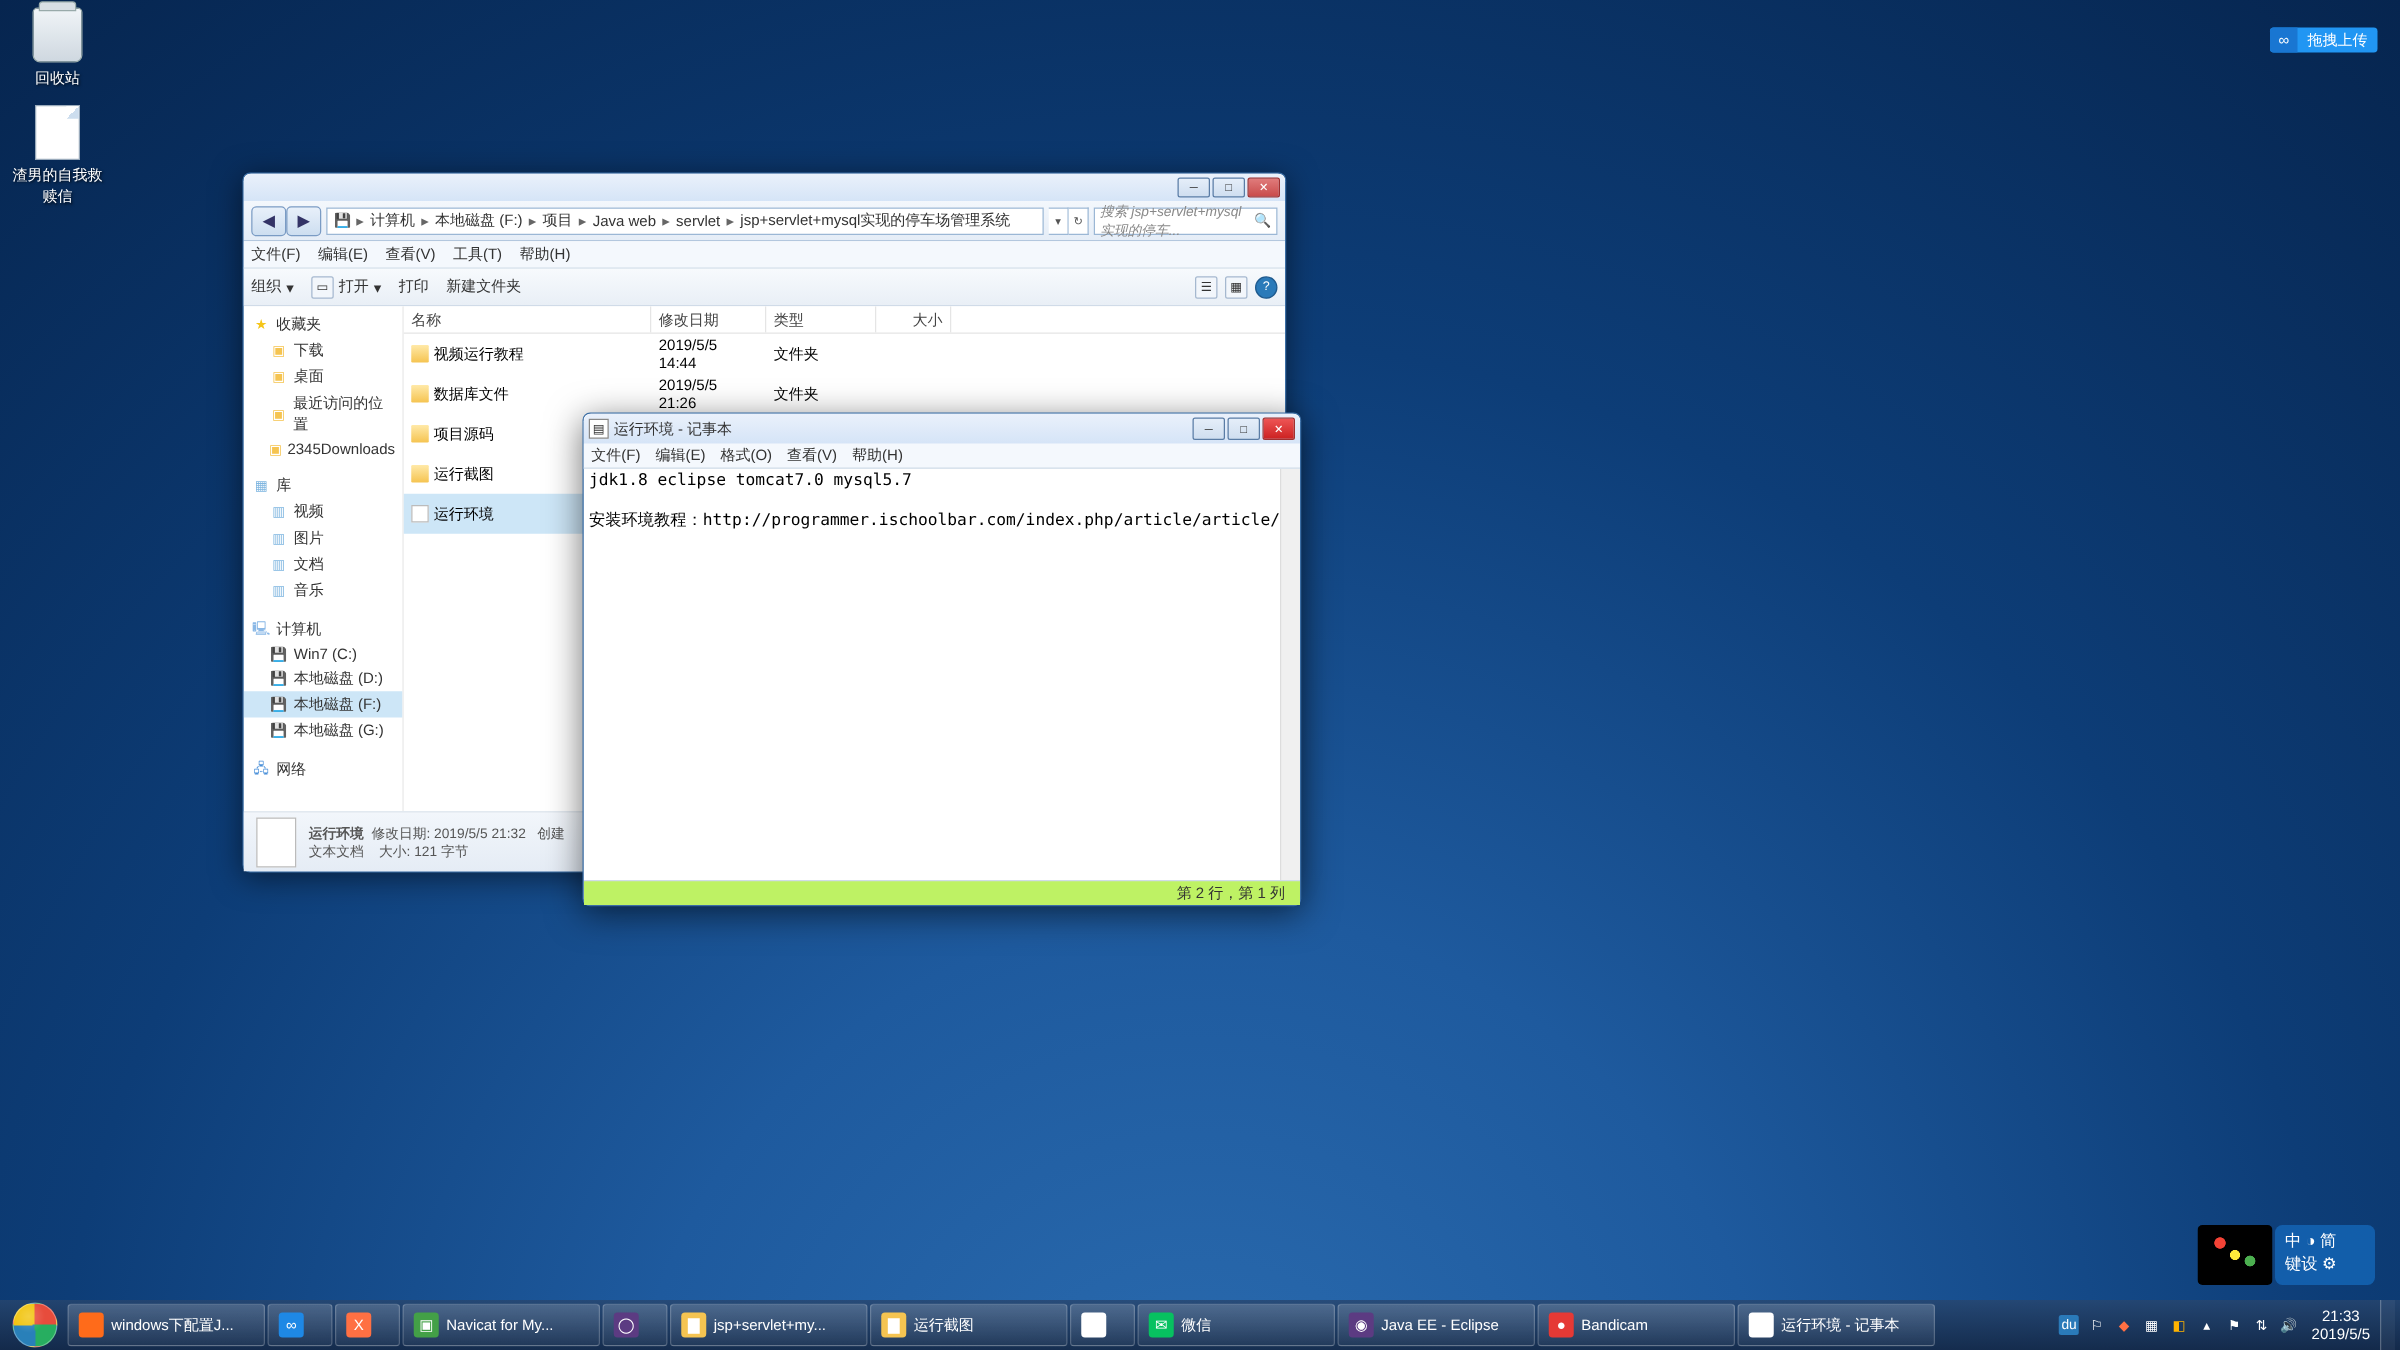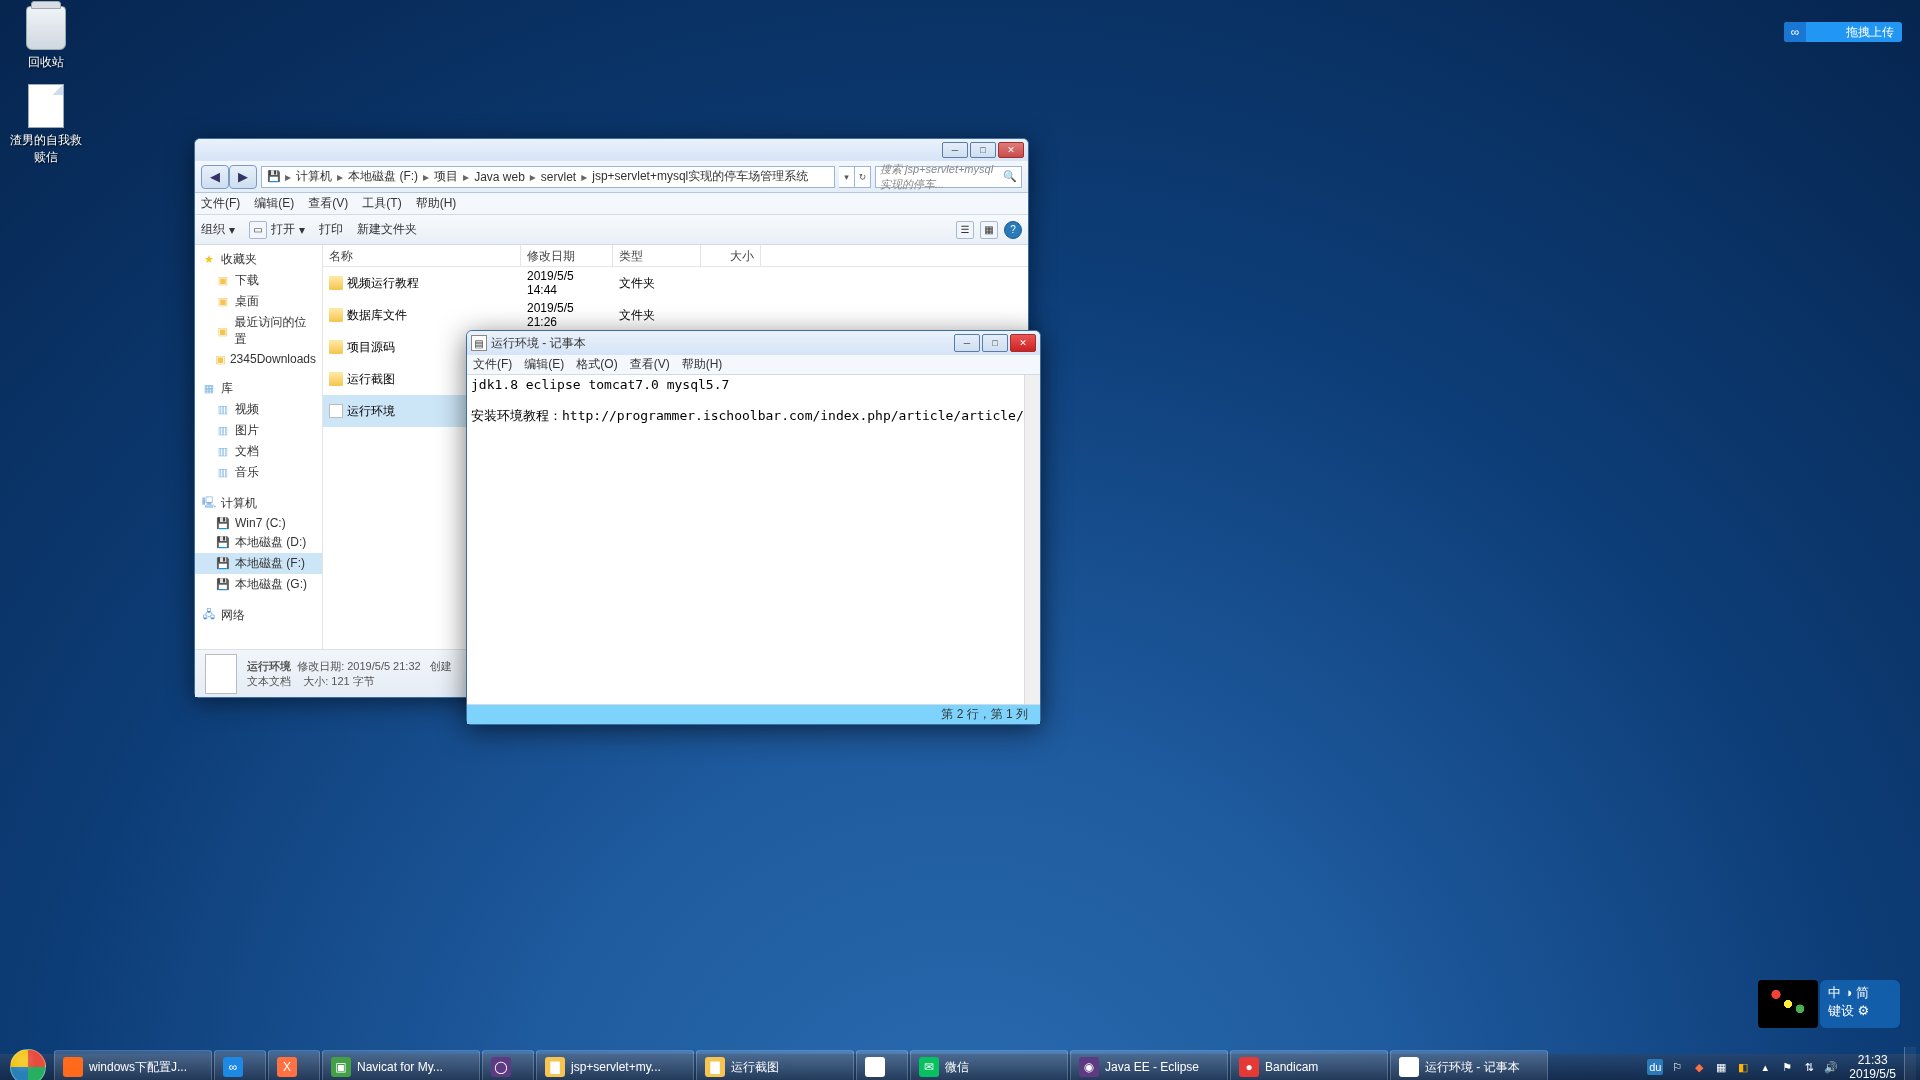--- a/index.html
+++ b/index.html
@@ -12,21 +12,21 @@
 .di-recycle { top:4px; left:8px; }
 .di-doc { top:82px; left:8px; }
 .recycle-bin { width:40px; height:44px; background:linear-gradient(#f0f4f7,#cfd8e0); border:1px solid #9aa; border-radius:4px 4px 6px 6px; position:relative; }
 .recycle-bin::before { content:""; position:absolute; top:-6px; left:4px; right:4px; height:6px; background:#d8dee4; border:1px solid #9aa; border-radius:3px 3px 0 0; }
 .doc-ico { width:36px; height:44px; background:#fff; border:1px solid #9ab; position:relative; }
 .doc-ico::before { content:""; position:absolute; top:0; right:0; width:10px; height:10px; background:linear-gradient(135deg,#fff 50%,#cde 50%); }
 
 
 .upload-badge { position:absolute; top:22px; right:18px; height:20px; display:flex; align-items:center; background:#2196f3; border-radius:3px; color:#fff; font-size:12px; }
 .upload-badge .left { width:22px; height:20px; background:#1976d2; display:flex; align-items:center; justify-content:center; border-radius:3px 0 0 3px; }
-.upload-badge .txt { padding:0 8px;margin-left:32px; }
+.upload-badge .txt { padding:0 8px; }
 
 
 .ime-panel { position:absolute; right:20px; bottom:52px; width:80px; height:48px; background:rgba(20,100,180,.85); border-radius:6px; color:#fff; padding:4px 8px; font-size:13px; }
 .fireworks { position:absolute; right:102px; bottom:52px; width:60px; height:48px; background:radial-gradient(circle,#ffeb3b 10%,transparent 11%),radial-gradient(circle at 30% 30%,#f44336 8%,transparent 9%),radial-gradient(circle at 70% 60%,#4caf50 8%,transparent 9%),#000; border-radius:4px; }
 
 
 .explorer { position:absolute; left:194px; top:138px; width:835px; height:560px; background:#fff; border:1px solid #3b6ea5; border-radius:6px; box-shadow:0 4px 24px rgba(0,0,0,.5); display:flex; flex-direction:column; }
 .ex-title { height:22px; background:linear-gradient(#eaf1fb,#d5e4f7); border-radius:6px 6px 0 0; display:flex; justify-content:flex-end; align-items:center; padding:0 4px; gap:2px; }
 .win-btn { width:26px; height:16px; border:1px solid #5a7ca5; background:linear-gradient(#e5eef9,#cfdef0); border-radius:2px; display:flex; align-items:center; justify-content:center; font-size:9px; color:#333; cursor:pointer; }
 .win-btn.close { background:linear-gradient(#e07b7b,#c94c4c); color:#fff; border-color:#a03030; }
@@ -79,25 +79,25 @@
 .notepad { position:absolute; left:466px; top:330px; width:575px; height:395px; background:#fff; border:1px solid #3b6ea5; border-radius:6px; box-shadow:0 6px 28px rgba(0,0,0,.55); display:flex; flex-direction:column; }
 .np-title { height:24px; background:linear-gradient(#eaf1fb,#d5e4f7); border-radius:6px 6px 0 0; display:flex; align-items:center; padding:0 4px; font-size:12px; color:#333; }
 .np-title .t { margin-left:4px; }
 .np-title .btns { margin-left:auto; display:flex; gap:2px; }
 .np-title .win-btn { height:18px; }
 .np-title .win-btn.close { background:linear-gradient(#e55,#c22); }
 .np-menu { height:20px; border-bottom:1px solid #d0dbe8; display:flex; align-items:center; font-size:12px; color:#333; padding:0 6px; gap:12px; background:#f4f8fd; }
 .np-body { flex:1; display:flex; }
 .np-text { flex:1; border:none; resize:none; font-family:"NSimSun","SimSun",Consolas,monospace; font-size:13px; padding:2px 4px; outline:none; white-space:pre; overflow:auto; }
 .np-scroll { width:16px; background:#f0f0f0; border-left:1px solid #ddd; }
-.np-status { height:20px; border-top:1px solid #d0dbe8; background:#7dd3fc; display:flex; align-items:center; justify-content:flex-end; padding:0 12px; font-size:12px; color:#333; }
+.np-status { height:20px; border-top:1px solid #d0dbe8; background:#bef264; display:flex; align-items:center; justify-content:flex-end; padding:0 12px; font-size:12px; color:#333; }
 .np-ico { width:16px; height:16px; background:#fff; border:1px solid #888; font-size:10px; display:flex; align-items:center; justify-content:center; }
 
 
-.taskbar { position:absolute; left:0; right:0; bottom:0; height:26px; background:linear-gradient(rgba(40,70,110,.8),rgba(20,40,70,.9)); display:flex; align-items:center; padding:0 4px; gap:2px; }
+.taskbar { position:absolute; left:0; right:0; bottom:0; height:40px; background:linear-gradient(rgba(40,70,110,.8),rgba(20,40,70,.9)); display:flex; align-items:center; padding:0 4px; gap:2px; }
 .start-orb { width:48px; height:40px; display:flex; align-items:center; justify-content:center; }
 .orb { width:36px; height:36px; border-radius:50%; background:radial-gradient(circle at 35% 30%,#fff3,transparent 40%),conic-gradient(#e74c3c 0 25%,#27ae60 0 50%,#2980b9 0 75%,#f1c40f 0); border:1px solid rgba(255,255,255,.3); }
 .tb-task { height:34px; min-width:52px; padding:0 8px; background:linear-gradient(rgba(255,255,255,.18),rgba(255,255,255,.05)); border:1px solid rgba(255,255,255,.2); border-radius:3px; display:flex; align-items:center; gap:6px; color:#fff; font-size:12px; cursor:pointer; }
 .tb-task .ti { width:20px; height:20px; border-radius:3px; display:flex; align-items:center; justify-content:center; font-size:12px; }
 .tb-task.wide { min-width:158px; }
 .systray { margin-left:auto; display:flex; align-items:center; gap:6px; color:#fff; font-size:11px; padding:0 6px; }
 .tray-i { width:16px; height:16px; display:flex; align-items:center; justify-content:center; }
 .clock { text-align:center; line-height:1.2; font-size:12px; margin-left:4px; }
 .show-desk { width:12px; height:40px; border-left:1px solid rgba(255,255,255,.25); background:rgba(255,255,255,.05); }
 </style>

